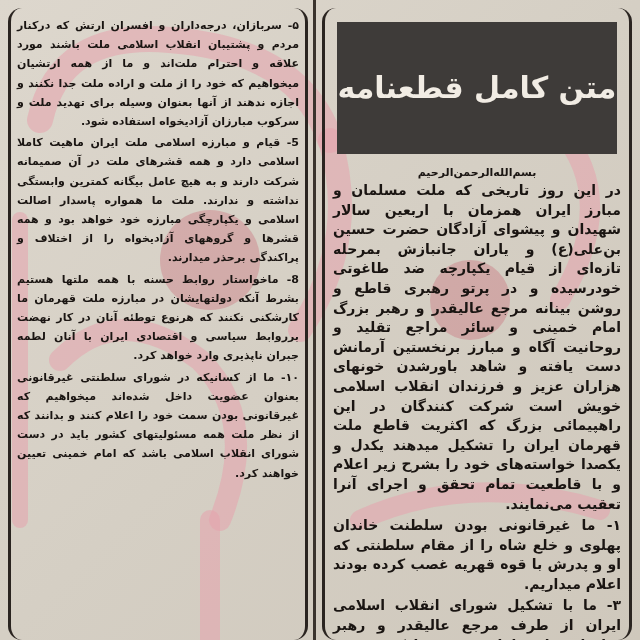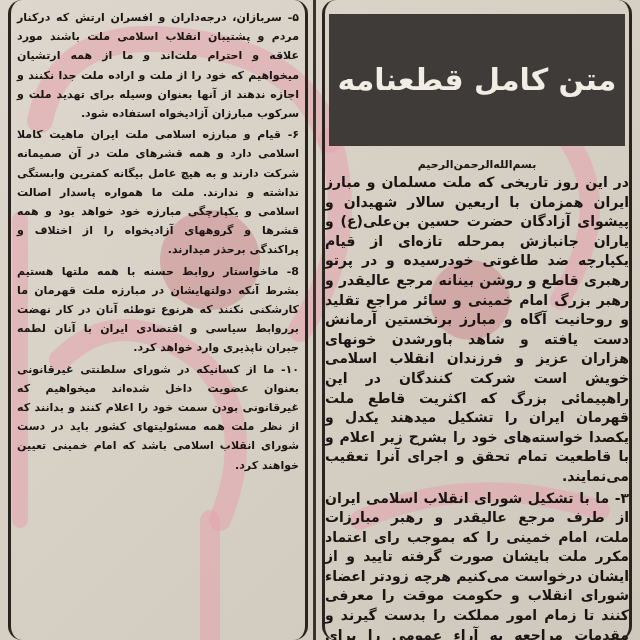--- a/index.html
+++ b/index.html
@@ -4,25 +4,25 @@
 <style>
   html, body { margin:0; padding:0; }
   body {
     width:640px; height:640px; overflow:hidden; position:relative;
     background:#d8d2c8;
     font-family: "DejaVu Sans", sans-serif;
   }
   .paper { position:absolute; inset:0; background:linear-gradient(135deg,#ddd7cd 0%,#d5cfc4 50%,#cfc8bc 100%); }
   .watermark { position:absolute; inset:0; pointer-events:none; }
   .col {
-    position:absolute; top:0; bottom:0; direction:rtl; text-align:justify;
+    position:absolute; top:8px; bottom:0; direction:rtl; text-align:justify;
     color:#1a1512; font-weight:bold;border-radius:14px;
   }
   .col-left { left:8px; width:300px; border-left:3px solid #2a2420; border-right:3px solid #2a2420; padding:0 6px; box-sizing:border-box; }
-  .col-right { left:322px; width:310px; border-left:3px solid #2a2420; border-right:3px solid #2a2420; padding:0 0; box-sizing:border-box; }
+  .col-right { left:322px; width:310px; border-left:3px solid #2a2420; border-right:3px solid #2a2420; padding:0 8px; box-sizing:border-box; }
   .divider { position:absolute; top:0; bottom:0; left:313px; width:3px; background:#3a332d; }
   .title-box {
     margin:14px 4px 8px 4px; height:132px; background:#3e3b39;
     display:flex; flex-direction:column; align-items:center; justify-content:center;
     color:#f1ece4; text-align:center;
   }
   .title-line { font-size:30px; line-height:52px; font-weight:bold; }
   .basmala { text-align:center; font-size:11px; margin:12px 0 2px; }
   p { margin:0 0 2px 0; font-size:14px; line-height:19.6px; }
   .col-left p { font-size:11px; line-height:19.2px; }
@@ -48,26 +48,27 @@
     <circle cx="470" cy="300" r="40"></circle>
   </g>
 </svg>
 
 <div class="col col-right">
   <div class="title-box">
     <div class="title-line">متن کامل قطعنامه</div>
   </div>
   <div class="basmala">بسم‌الله‌الرحمن‌الرحیم</div>
   <p>در این روز تاریخی که ملت مسلمان و مبارز ایران همزمان با اربعین سالار شهیدان و پیشوای آزادگان حضرت حسین بن‌علی(ع) و یاران جانبازش بمرحله تازه‌ای از قیام یکپارچه ضد طاغوتی خودرسیده و در پرتو رهبری قاطع و روشن بینانه مرجع عالیقدر و رهبر بزرگ امام خمینی و سائر مراجع تقلید و روحانیت آگاه و مبارز برنخستین آرمانش دست یافته و شاهد باورشدن خونهای هزاران عزیز و فرزندان انقلاب اسلامی خویش است شرکت کنندگان در این راهپیمائی بزرگ که اکثریت قاطع ملت قهرمان ایران را تشکیل میدهند یکدل و یکصدا خواسته‌های خود را بشرح زیر اعلام و با قاطعیت تمام تحقق و اجرای آنرا تعقیب می‌نمایند.</p>
+  <p>۱- ما غیرقانونی بودن سلطنت خاندان پهلوی و خلع شاه را از مقام سلطنتی که او و پدرش با قوه قهریه غصب کرده بودند اعلام میداریم.</p>
   <p>۳- ما با تشکیل شورای انقلاب اسلامی ایران از طرف مرجع عالیقدر و رهبر مبارزات ملت، امام خمینی را که بموجب رای اعتماد مکرر ملت بایشان صورت گرفته تایید و از ایشان درخواست می‌کنیم هرچه زودتر اعضاء شورای انقلاب و حکومت موقت را معرفی کنند تا زمام امور مملکت را بدست گیرند و مقدمات مراجعه به آراء عمومی را برای تعیین آینده ایران فراهم سازند.</p>
 
 </div>
 
 <div class="divider"></div>
 
 <div class="col col-left">
   <div style="height:8px"></div>
   <p>۵- سربازان، درجه‌داران و افسران ارتش که درکنار مردم و پشتیبان انقلاب اسلامی ملت باشند مورد علاقه و احترام ملت‌اند و ما از همه ارتشیان میخواهیم که خود را از ملت و اراده ملت جدا نکنند و اجازه ندهند از آنها بعنوان وسیله برای تهدید ملت و سرکوب مبارزان آزادیخواه استفاده شود.</p>
-  <p>۶- قیام و مبارزه اسلامی ملت ایران ماهیت کاملا اسلامی دارد و همه قشرهای ملت در آن صمیمانه شرکت دارند و به هیچ عامل بیگانه کمترین وابستگی نداشته و ندارند. ملت ما همواره پاسدار اصالت اسلامی و یکپارچگی مبارزه خود خواهد بود و همه قشرها و گروههای آزادیخواه را از اختلاف و پراکندگی برحذر میدارند.</p>
+  <p>5- قیام و مبارزه اسلامی ملت ایران ماهیت کاملا اسلامی دارد و همه قشرهای ملت در آن صمیمانه شرکت دارند و به هیچ عامل بیگانه کمترین وابستگی نداشته و ندارند. ملت ما همواره پاسدار اصالت اسلامی و یکپارچگی مبارزه خود خواهد بود و همه قشرها و گروههای آزادیخواه را از اختلاف و پراکندگی برحذر میدارند.</p>
   <p>8- ماخواستار روابط حسنه با همه ملتها هستیم بشرط آنکه دولتهایشان در مبارزه ملت قهرمان ما کارشکنی نکنند که هرنوع توطئه آنان در کار نهضت برروابط سیاسی و اقتصادی ایران با آنان لطمه جبران ناپذیری وارد خواهد کرد.</p>
   <p>۱۰- ما از کسانیکه در شورای سلطنتی غیرقانونی بعنوان عضویت داخل شده‌اند میخواهیم که غیرقانونی بودن سمت خود را اعلام کنند و بدانند که از نظر ملت همه مسئولیتهای کشور باید در دست شورای انقلاب اسلامی باشد که امام خمینی تعیین خواهند کرد.</p>
 
 </div>
 
 </body></html>

